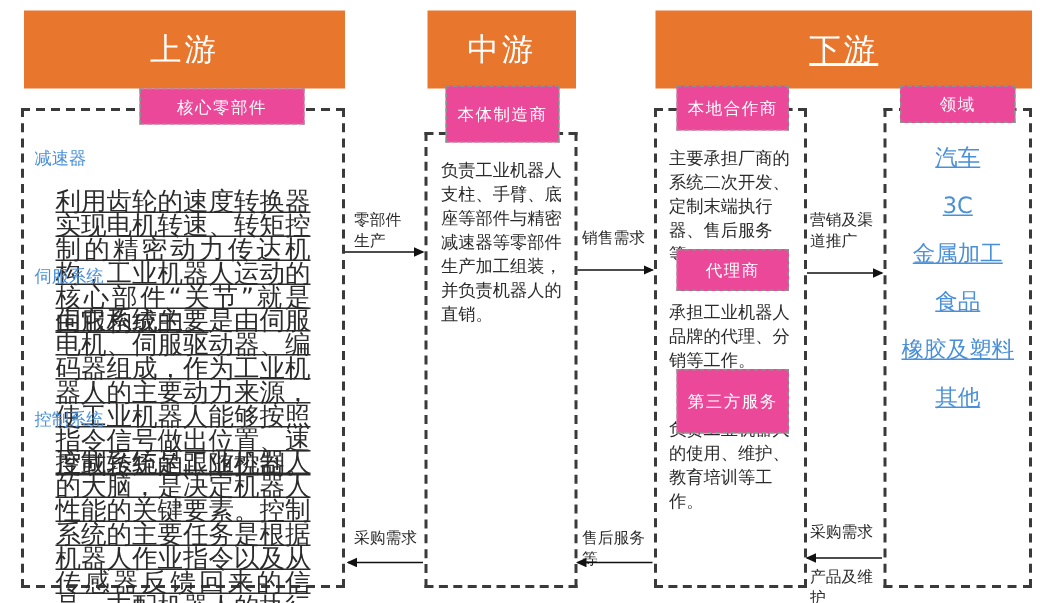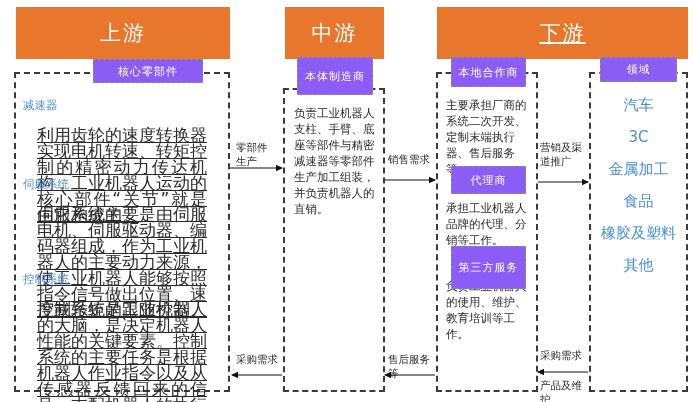--- a/index.html
+++ b/index.html
@@ -18,21 +18,21 @@
     background:#E8762C;
     color:#ffffff;
     display:flex;align-items:center;justify-content:center;
     font-size:21px;letter-spacing:2px;
     font-weight:400;
   }
 
   
   .chip{
     position:absolute;
-    background:#8b5cf6;
+    background:#ec4899;
     border:1px dashed #8f8f8f;
     color:#ffffff;
     display:flex;align-items:center;justify-content:center;
     font-size:11px;
     letter-spacing:1px;
     box-sizing:border-box;
     z-index:5;
   }
 
   
@@ -150,21 +150,21 @@
   </div>
 
   <div class="plain" style="left:294px;top:105px;width:84px;">负责工业机器人支柱、手臂、底座等部件与精密减速器等零部件生产加工组装，并负责机器人的直销。</div>
 
   <div class="plain" style="left:446px;top:97px;width:86px;">主要承担厂商的系统二次开发、定制末端执行器、售后服务等。</div>
 
   <div class="plain" style="left:446px;top:200px;width:86px;">承担工业机器人品牌的代理、分销等工作。</div>
 
   <div class="plain" style="left:446px;top:278px;width:86px;">负责工业机器人的使用、维护、教育培训等工作。</div>
 
-  <div class="domlist" style="left:589px;top:96px;width:99px;">
+  <div class="domlist" style="left:589px;top:96px;width:99px;text-decoration:underline;">
     <span>汽车</span>
     <span>3C</span>
     <span>金属加工</span>
     <span>食品</span>
     <span>橡胶及塑料</span>
     <span>其他</span>
   </div>
 
   <div class="conlabel" style="left:236px;top:140px;width:46px;white-space:pre-line;">零部件
 生产</div>

